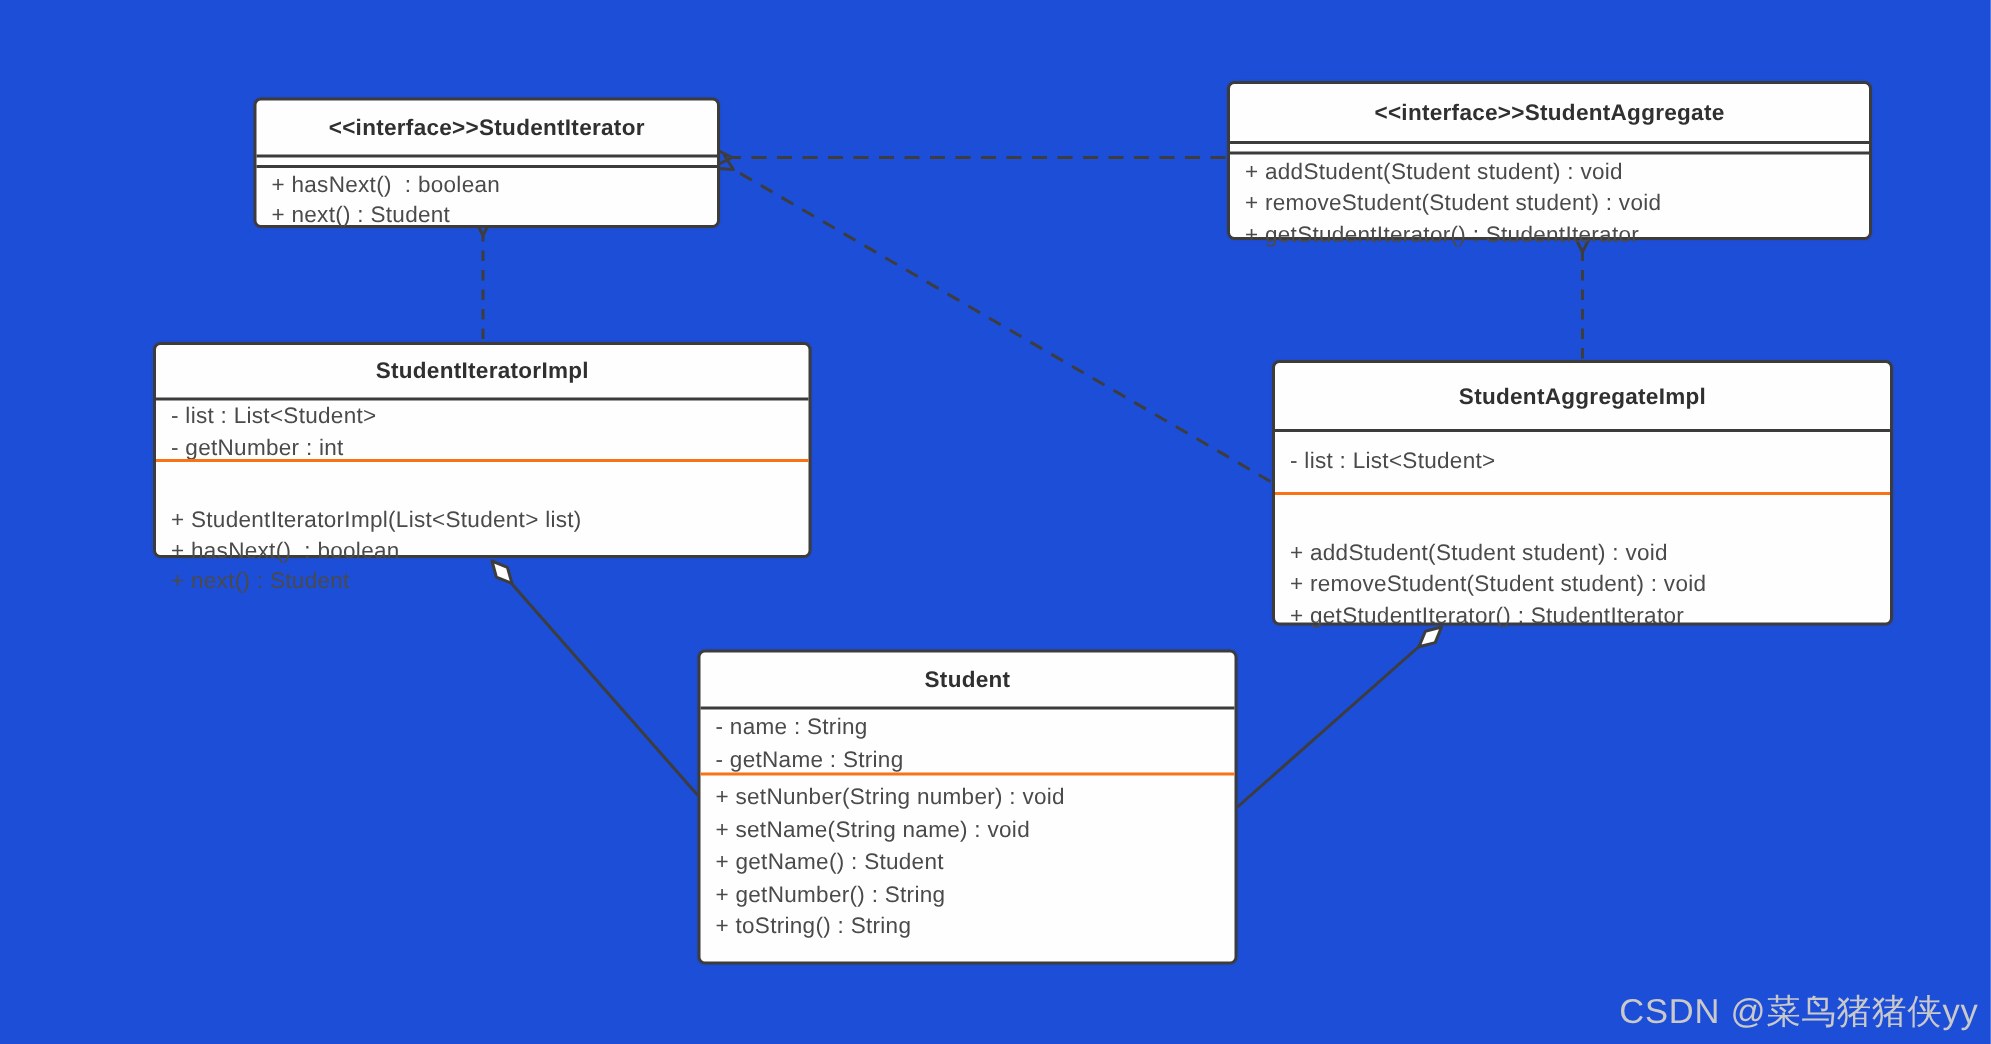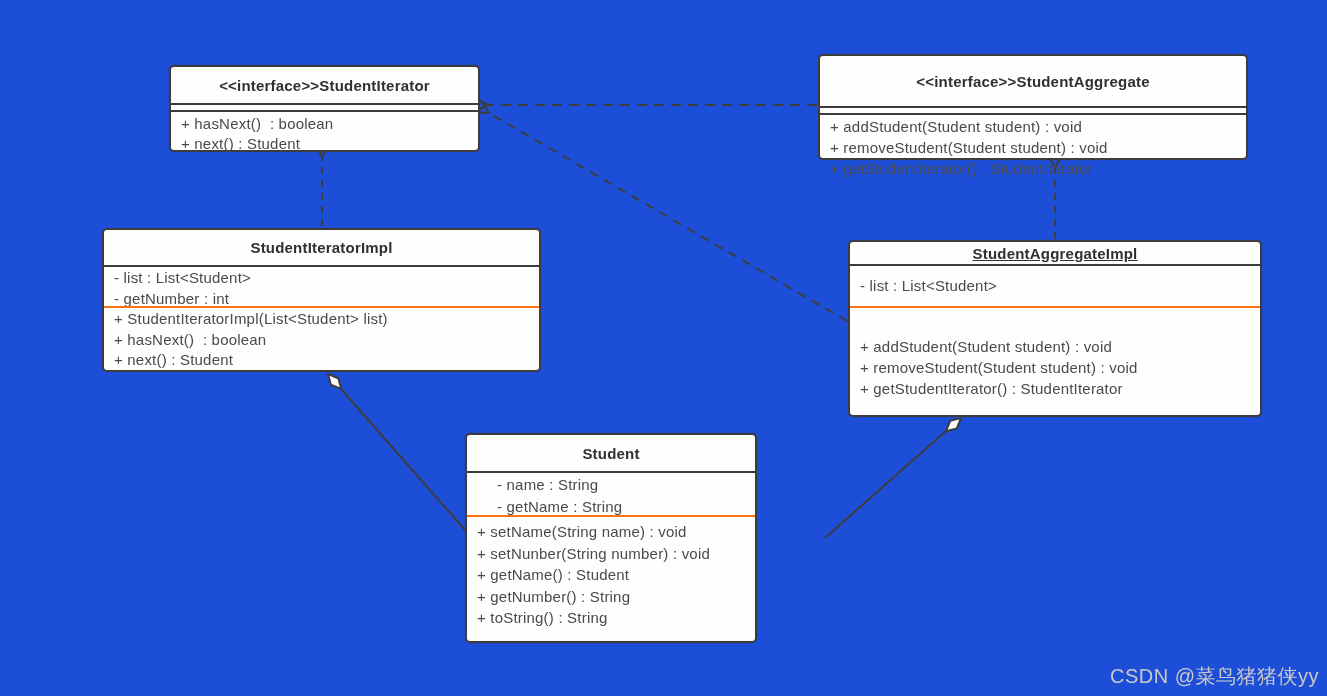--- a/index.html
+++ b/index.html
@@ -62,47 +62,47 @@
     padding-left: 10px;
     letter-spacing: 0.2px;
   }
   
   #box-student-iterator      { left: 169px; top: 65px;  width: 311px; height: 87px; }
   #box-student-iterator      .uml-title   { height: 38px; }
   #box-student-iterator      .uml-methods { padding-top: 2px; }
   #box-student-iterator      .uml-line    { line-height: 20px; }
 
   #box-student-aggregate     { left: 818px; top: 54px;  width: 430px; height: 106px; }
-  #box-student-aggregate     .uml-title   { height: 52px; }
+  #box-student-aggregate     .uml-title   { height: 40px; }
   #box-student-aggregate     .uml-methods { padding-top: 1px; }
   #box-student-aggregate     .uml-line    { line-height: 21px; }
 
   #box-student-iterator-impl { left: 102px; top: 228px; width: 439px; height: 144px; }
   #box-student-iterator-impl .uml-title   { height: 37px; }
   #box-student-iterator-impl .uml-fields  { height: 41px; padding-top: 1px; }
-  #box-student-iterator-impl .uml-methods { padding-top: 1px; }
+  #box-student-iterator-impl .uml-methods { padding-top: 1px; margin-top: 28px; }
   #box-student-iterator-impl .uml-line    { line-height: 20.5px; }
 
   #box-student-aggregate-impl { left: 848px; top: 240px; width: 414px; height: 177px; }
-  #box-student-aggregate-impl .uml-title   { height: 24px; text-decoration: underline; }
+  #box-student-aggregate-impl .uml-title   { height: 46px; }
   #box-student-aggregate-impl .uml-fields  { height: 42px; padding-top: 9px; }
   #box-student-aggregate-impl .uml-methods { padding-top: 28px; }
   #box-student-aggregate-impl .uml-line    { line-height: 21px; }
 
-  #box-student               { left: 465px; top: 433px; width: 292px; height: 210px; }
+  #box-student               { left: 465px; top: 433px; width: 360px; height: 210px; }
   #box-student               .uml-title   { height: 38px; }
-  #box-student               .uml-fields  { height: 44px; padding-top: 1px; padding-left: 20px; }
+  #box-student               .uml-fields  { height: 44px; padding-top: 1px; }
   #box-student               .uml-methods { padding-top: 4px; }
   #box-student               .uml-line    { line-height: 21.5px; }
 
   #watermark {
     position: absolute;
     right: 8px;
     bottom: 6px;
-    font-size: 20px;
+    font-size: 23px;
     color: #c9c9c9;
     z-index: 3;
     letter-spacing: 0.5px;
   }
 </style>
 </head>
 <body>
 
 <div id="canvas">
 
@@ -172,22 +172,22 @@
     </div>
   </div>
 
   <div class="uml-class" id="box-student">
     <div class="uml-title">Student</div>
     <div class="uml-fields">
       <div class="uml-line">- name : String</div>
       <div class="uml-line">- getName : String</div>
     </div>
     <div class="uml-methods">
+      <div class="uml-line">+ setNunber(String number) : void</div>
       <div class="uml-line">+ setName(String name) : void</div>
-      <div class="uml-line">+ setNunber(String number) : void</div>
       <div class="uml-line">+ getName() : Student</div>
       <div class="uml-line">+ getNumber() : String</div>
       <div class="uml-line">+ toString() : String</div>
     </div>
   </div>
 
   <div id="watermark">CSDN @菜鸟猪猪侠yy</div>
 
 </div>
 

